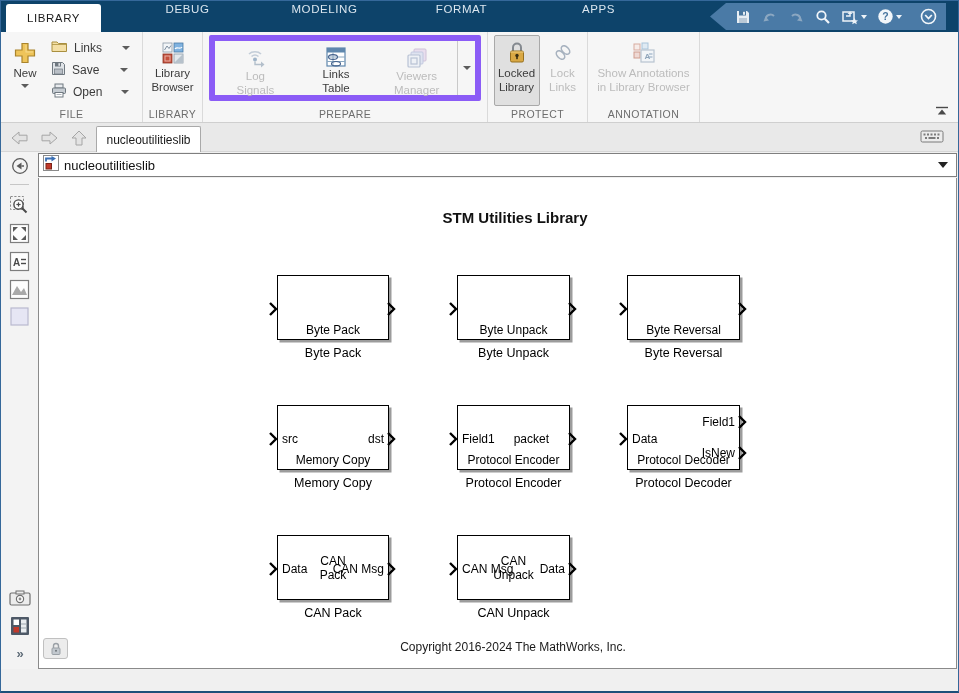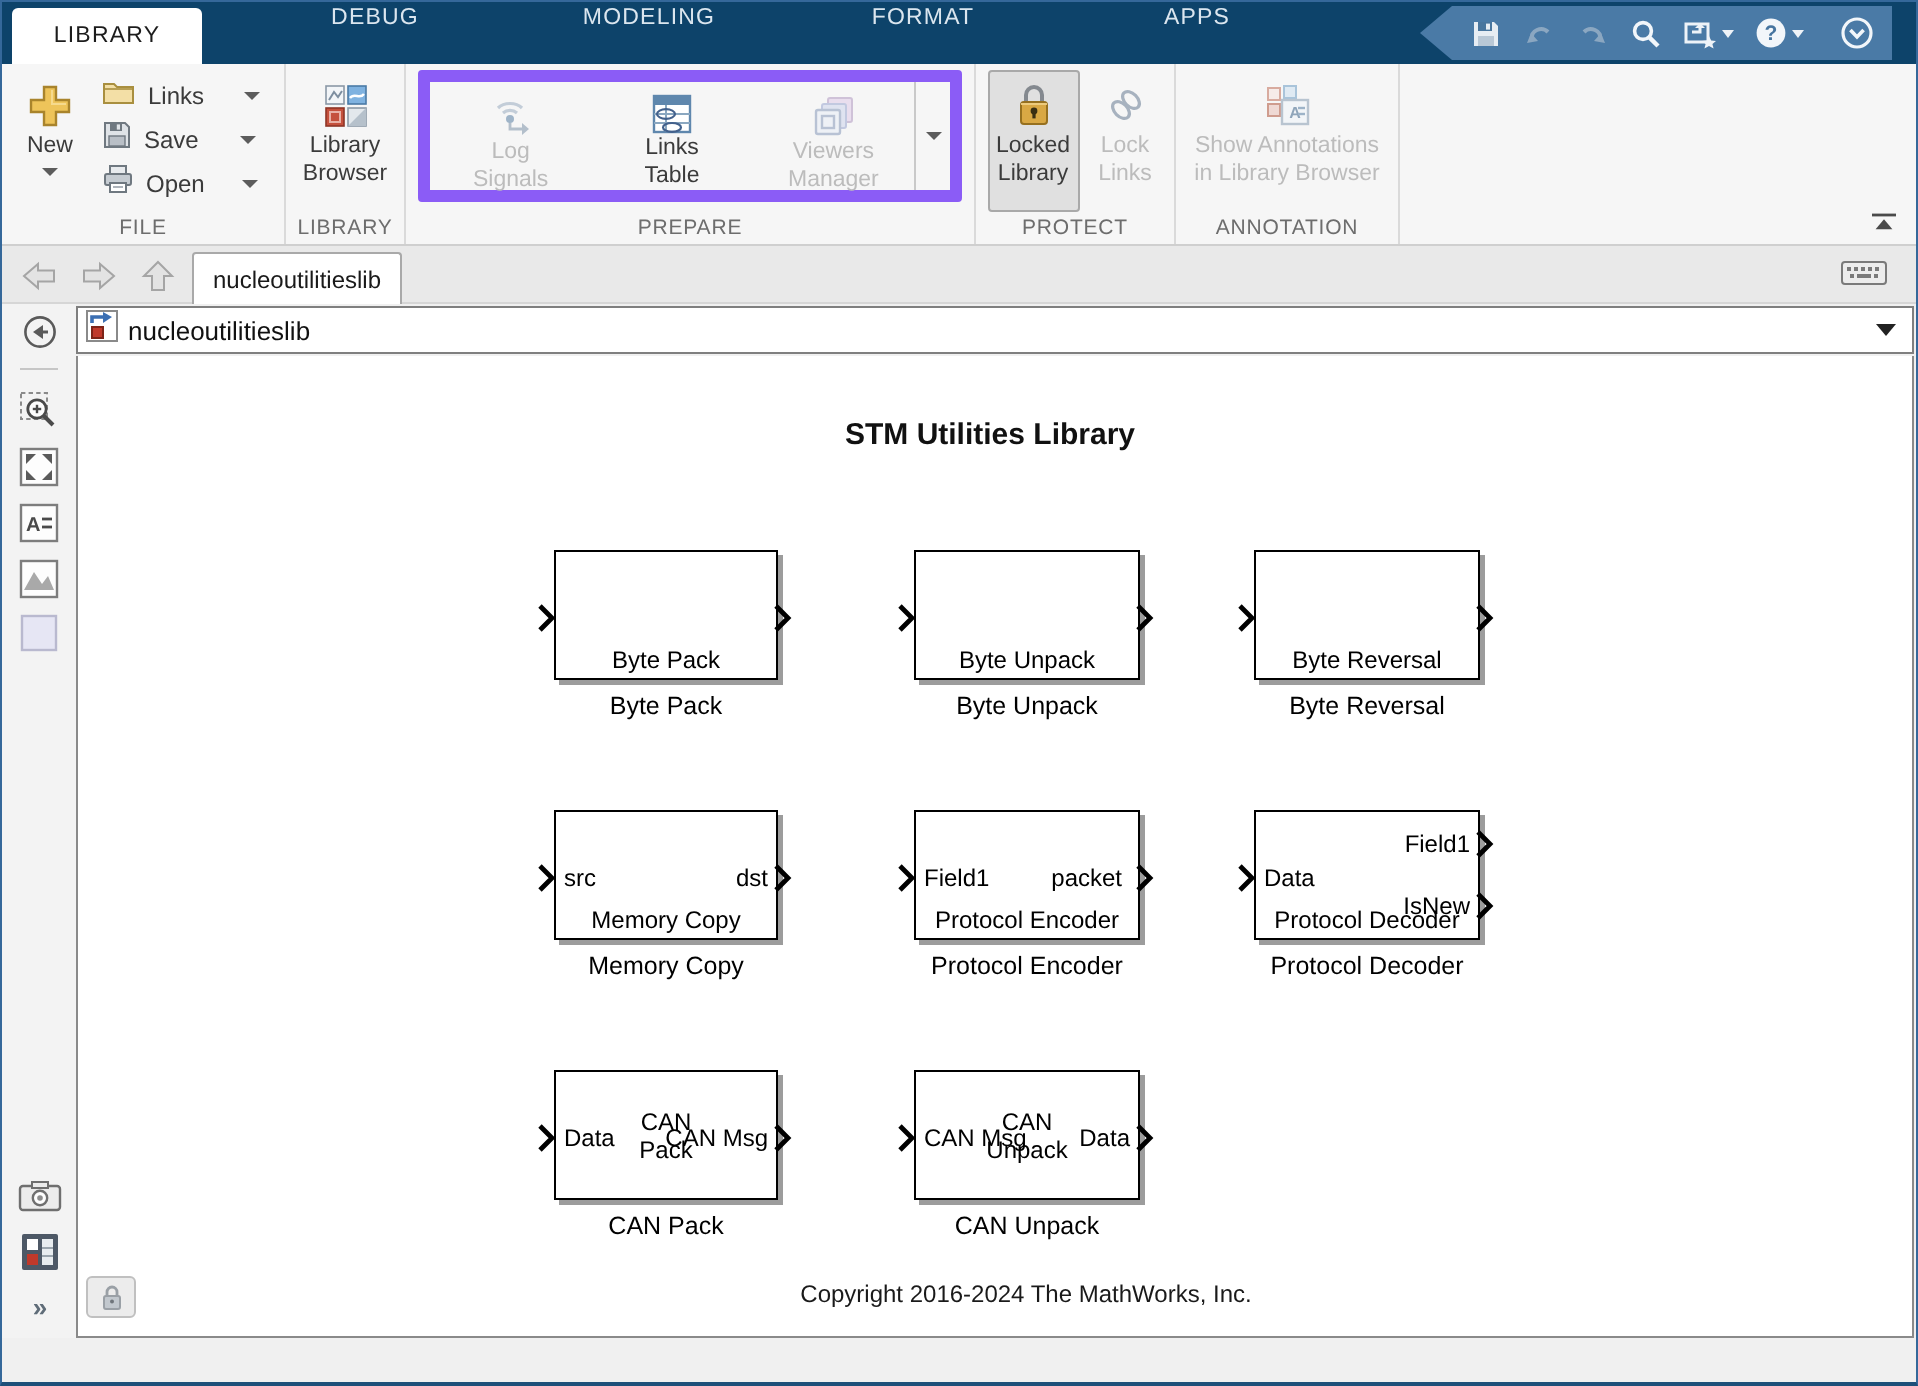--- a/index.html
+++ b/index.html
@@ -72,21 +72,21 @@
   .side-chevrons { font-size:13px; color:#5f6c78; font-weight:bold; letter-spacing:-1px; }
 
   .addressbar { position:absolute; left:37px; top:152px; width:919px; height:24px; background:#ffffff;
                 border:1px solid #7f7f7f; display:flex; align-items:center; padding:0 8px 0 4px; }
   .addr-text { font-size:13px; color:#111; margin-left:5px; flex:1; }
   .addr-caret { width:0; height:0; border-left:5px solid transparent; border-right:5px solid transparent;
                 border-top:6px solid #222; }
 
   .canvas { position:absolute; left:37px; top:177px; width:919px; height:491px; background:#ffffff;
             border:1px solid #8a8a8a; border-top:none; }
-  .canvas-title { position:absolute; left:456px; top:31px; transform:translateX(-50%); font-size:15px;
+  .canvas-title { position:absolute; left:476px; top:31px; transform:translateX(-50%); font-size:15px;
                   font-weight:bold; color:#111; white-space:nowrap; }
   .canvas-copyright { position:absolute; left:474px; top:462px; transform:translateX(-50%); font-size:12px;
                       color:#1a1a1a; white-space:nowrap; }
   .sl-block { position:absolute; background:#fff; border:1.5px solid #000; box-shadow:2.5px 2.5px 0 #9c9c9c; }
   .blk-label-bottom { position:absolute; left:0; right:0; bottom:2px; text-align:center; font-size:12px; color:#000; }
   .blk-label-center { position:absolute; left:0; right:0; top:50%; transform:translateY(-50%);
                       text-align:center; font-size:12px; line-height:14px; color:#000; }
   .port-chev { position:absolute; width:10px; height:16px; }
   .port-label { position:absolute; font-size:12px; line-height:16px; color:#000; white-space:nowrap; }
   .blk-caption { position:absolute; transform:translateX(-50%); font-size:12.5px; color:#000; white-space:nowrap; }
@@ -505,21 +505,21 @@
         <div class="blk-caption" style="left: 294px; top: 298px;">Memory Copy</div>
         <div class="sl-block" style="left: 418px; top: 227px; width: 113px; height: 65px;">
           <div class="blk-label-bottom">Protocol Encoder</div>
           <span class="port-chev" style="top: 25px; left: -10px;"><svg class="c" width="10" height="16" viewBox="0 0 10 16">
               <polyline points="2,2 8,8 2,14" fill="none" stroke="#000" stroke-width="2.4"></polyline>
             </svg></span>
           <span class="port-label" style="top: 25px; left: 4px;">Field1</span>
           <span class="port-chev" style="top: 25px; left: 109px;"><svg class="c" width="10" height="16" viewBox="0 0 10 16">
               <polyline points="2,2 8,8 2,14" fill="none" stroke="#000" stroke-width="2.4"></polyline>
             </svg></span>
-          <span class="port-label" style="top: 25px; right: 8px;">packet</span>
+          <span class="port-label" style="top: 25px; right: 20px;">packet</span>
         </div>
         <div class="blk-caption" style="left: 474.5px; top: 298px;">Protocol Encoder</div>
         <div class="sl-block" style="left: 588px; top: 227px; width: 113px; height: 65px;">
           <div class="blk-label-bottom">Protocol Decoder</div>
           <span class="port-chev" style="top: 25px; left: -10px;"><svg class="c" width="10" height="16" viewBox="0 0 10 16">
               <polyline points="2,2 8,8 2,14" fill="none" stroke="#000" stroke-width="2.4"></polyline>
             </svg></span>
           <span class="port-label" style="top: 25px; left: 4px;">Data</span>
           <span class="port-chev" style="top: 8px; left: 109px;"><svg class="c" width="10" height="16" viewBox="0 0 10 16">
               <polyline points="2,2 8,8 2,14" fill="none" stroke="#000" stroke-width="2.4"></polyline>

